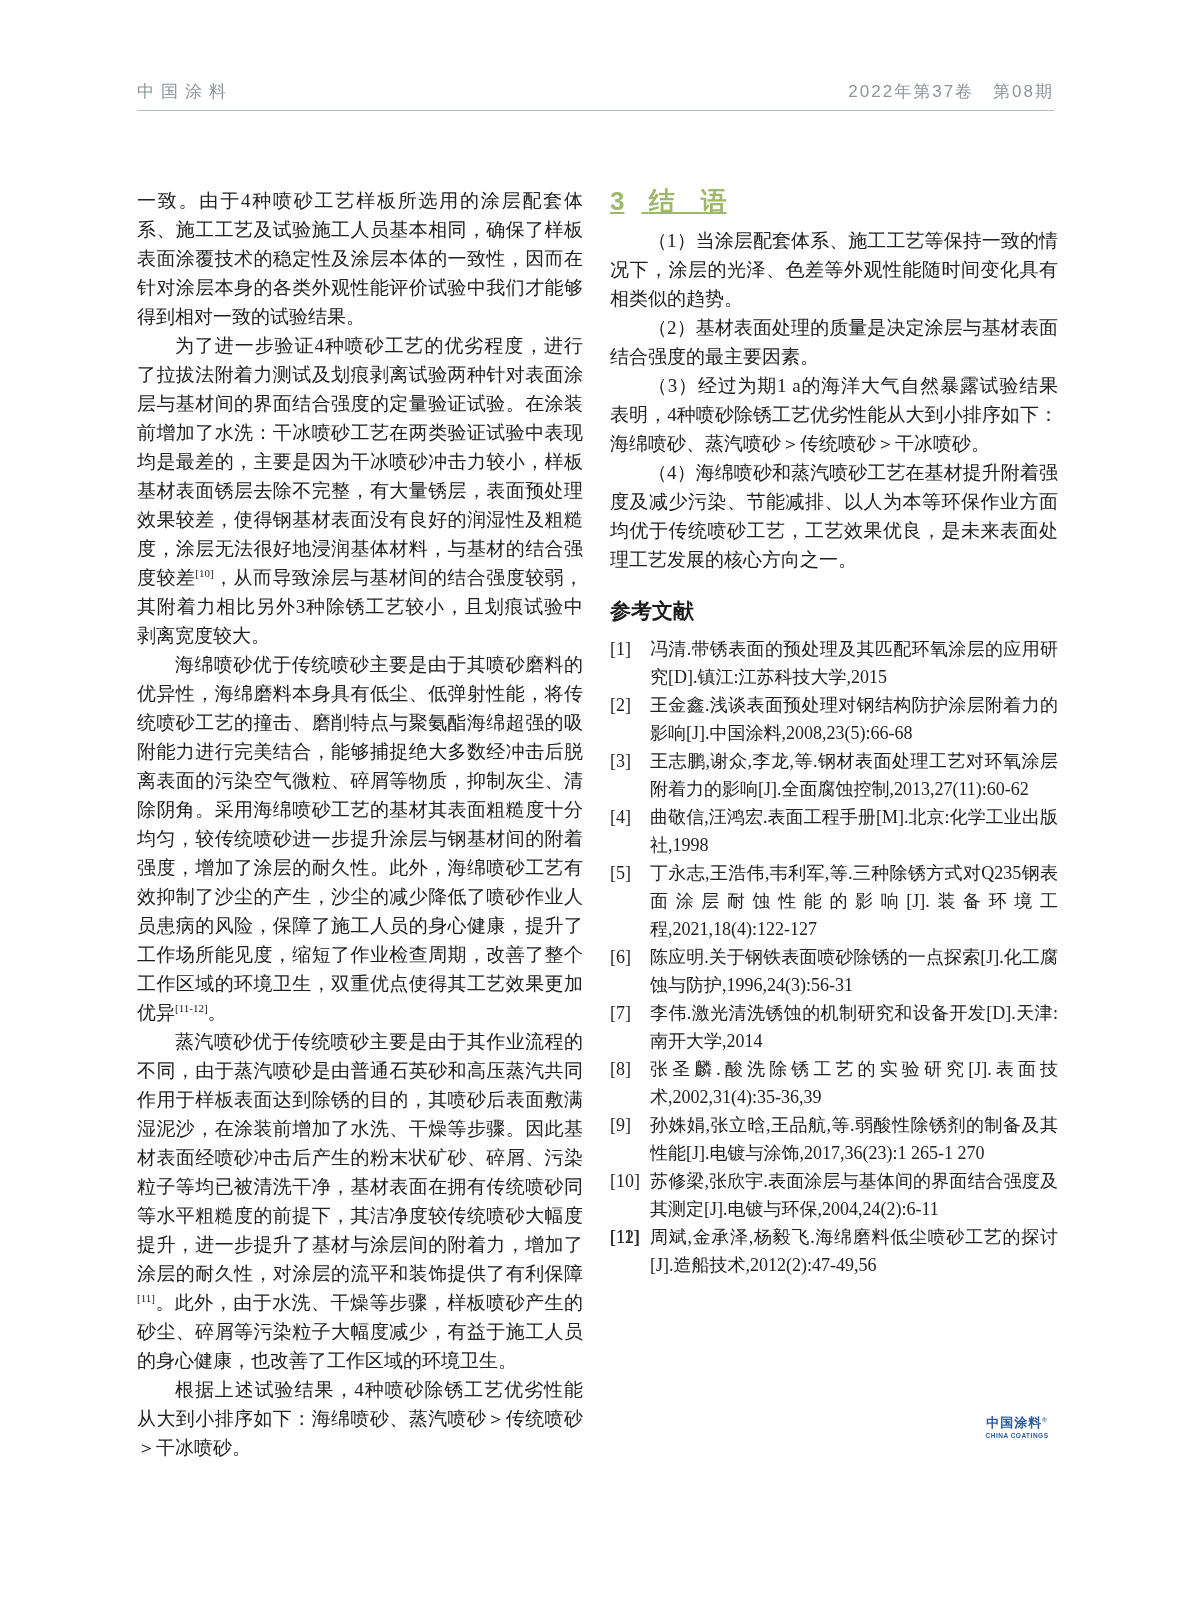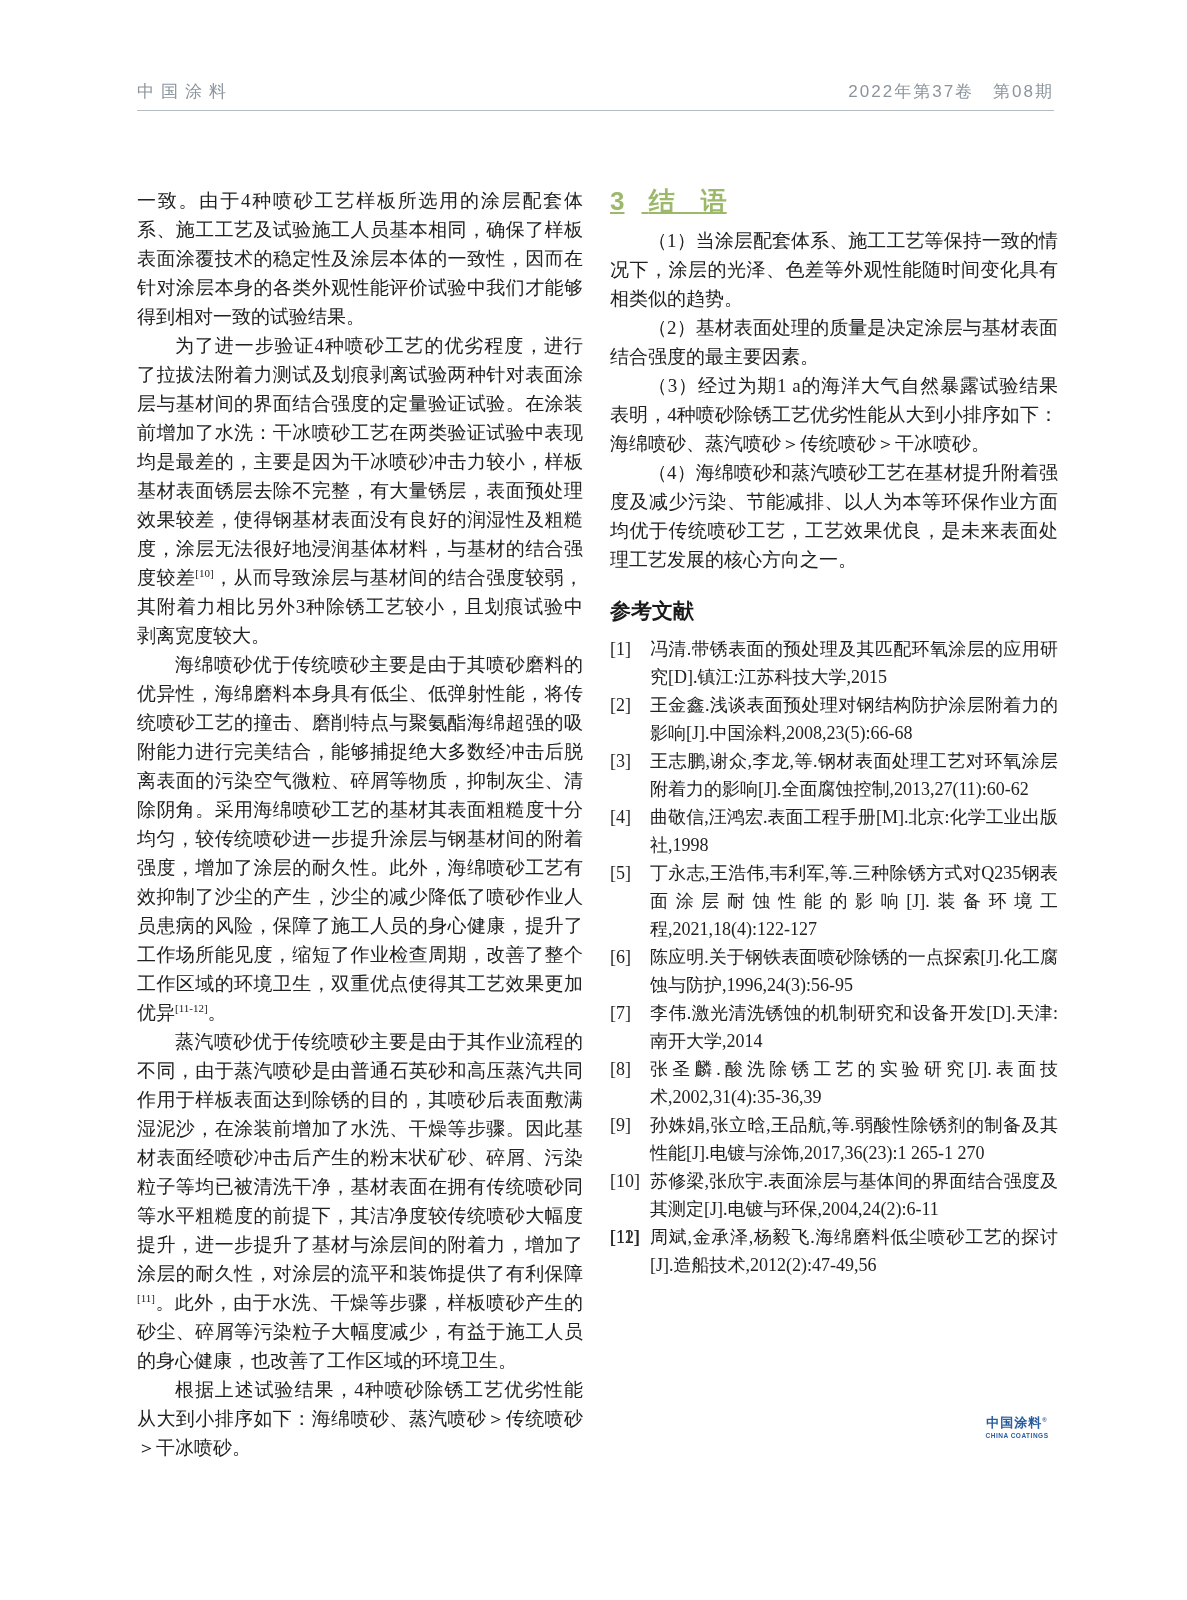--- a/index.html
+++ b/index.html
@@ -92,21 +92,21 @@
         <p class="body-p indent"><span>（3）经过为期1 a的海洋大气自然暴露试验结果表明，4种喷砂除锈工艺优劣性能从大到小排序如下：海绵喷砂、蒸汽喷砂＞传统喷砂＞干冰喷砂。</span></p>
         <p class="body-p indent"><span>（4）海绵喷砂和蒸汽喷砂工艺在基材提升附着强度及减少污染、节能减排、以人为本等环保作业方面均优于传统喷砂工艺，工艺效果优良，是未来表面处理工艺发展的核心方向之一。</span></p>
       </div>
     <h3 class="ref-title">参考文献</h3>
     <div id="references">
         <div class="ref"><span class="ref-label">[1]</span><span class="ref-text">冯清.带锈表面的预处理及其匹配环氧涂层的应用研究[D].镇江:江苏科技大学,2015</span></div>
         <div class="ref"><span class="ref-label">[2]</span><span class="ref-text">王金鑫.浅谈表面预处理对钢结构防护涂层附着力的影响[J].中国涂料,2008,23(5):66-68</span></div>
         <div class="ref"><span class="ref-label">[3]</span><span class="ref-text">王志鹏,谢众,李龙,等.钢材表面处理工艺对环氧涂层附着力的影响[J].全面腐蚀控制,2013,27(11):60-62</span></div>
         <div class="ref"><span class="ref-label">[4]</span><span class="ref-text">曲敬信,汪鸿宏.表面工程手册[M].北京:化学工业出版社,1998</span></div>
         <div class="ref"><span class="ref-label">[5]</span><span class="ref-text">丁永志,王浩伟,韦利军,等.三种除锈方式对Q235钢表面涂层耐蚀性能的影响[J].装备环境工程,2021,18(4):122-127</span></div>
-        <div class="ref"><span class="ref-label">[6]</span><span class="ref-text">陈应明.关于钢铁表面喷砂除锈的一点探索[J].化工腐蚀与防护,1996,24(3):56-95</span></div>
+        <div class="ref"><span class="ref-label">[6]</span><span class="ref-text">陈应明.关于钢铁表面喷砂除锈的一点探索[J].化工腐蚀与防护,1996,24(3):56-31</span></div>
         <div class="ref"><span class="ref-label">[7]</span><span class="ref-text">李伟.激光清洗锈蚀的机制研究和设备开发[D].天津:南开大学,2014</span></div>
         <div class="ref"><span class="ref-label">[8]</span><span class="ref-text">张圣麟.酸洗除锈工艺的实验研究[J].表面技术,2002,31(4):35-36,39</span></div>
         <div class="ref"><span class="ref-label">[9]</span><span class="ref-text">孙姝娟,张立晗,王品航,等.弱酸性除锈剂的制备及其性能[J].电镀与涂饰,2017,36(23):1 265-1 270</span></div>
         <div class="ref"><span class="ref-label">[10]</span><span class="ref-text">苏修梁,张欣宇.表面涂层与基体间的界面结合强度及其测定[J].电镀与环保,2004,24(2):6-11</span></div>
         <div class="ref"><span class="ref-label">[11]</span></div>
         <div class="ref"><span class="ref-label">[12]</span><span class="ref-text">周斌,金承泽,杨毅飞.海绵磨料低尘喷砂工艺的探讨[J].造船技术,2012(2):47-49,56</span></div>
       </div>
   </div>
 
   <div class="logo">

